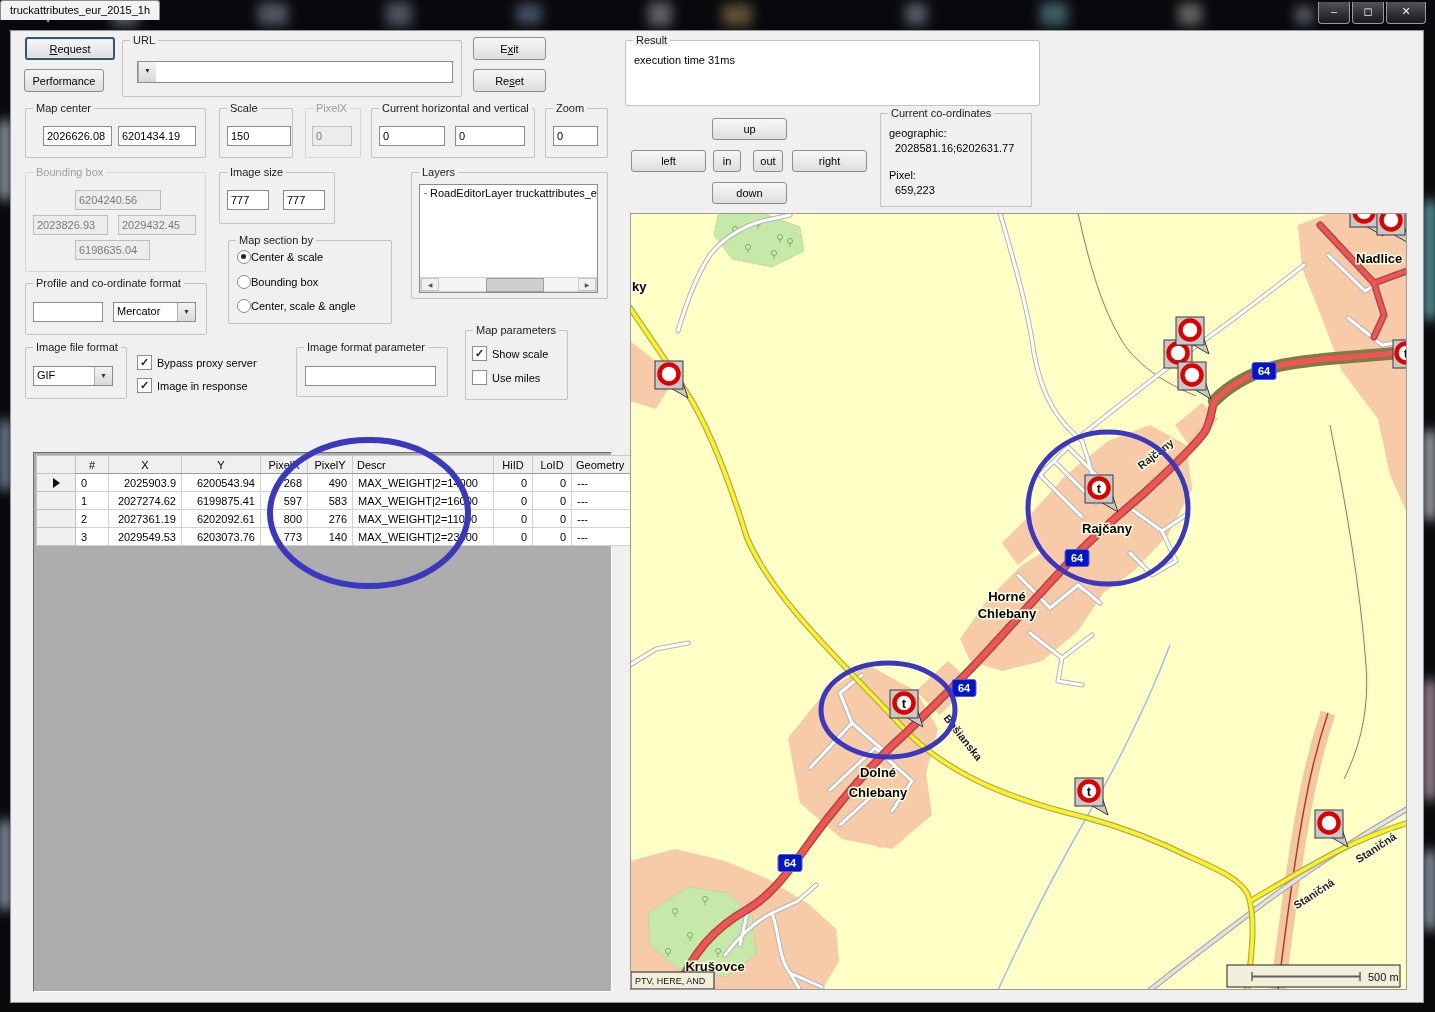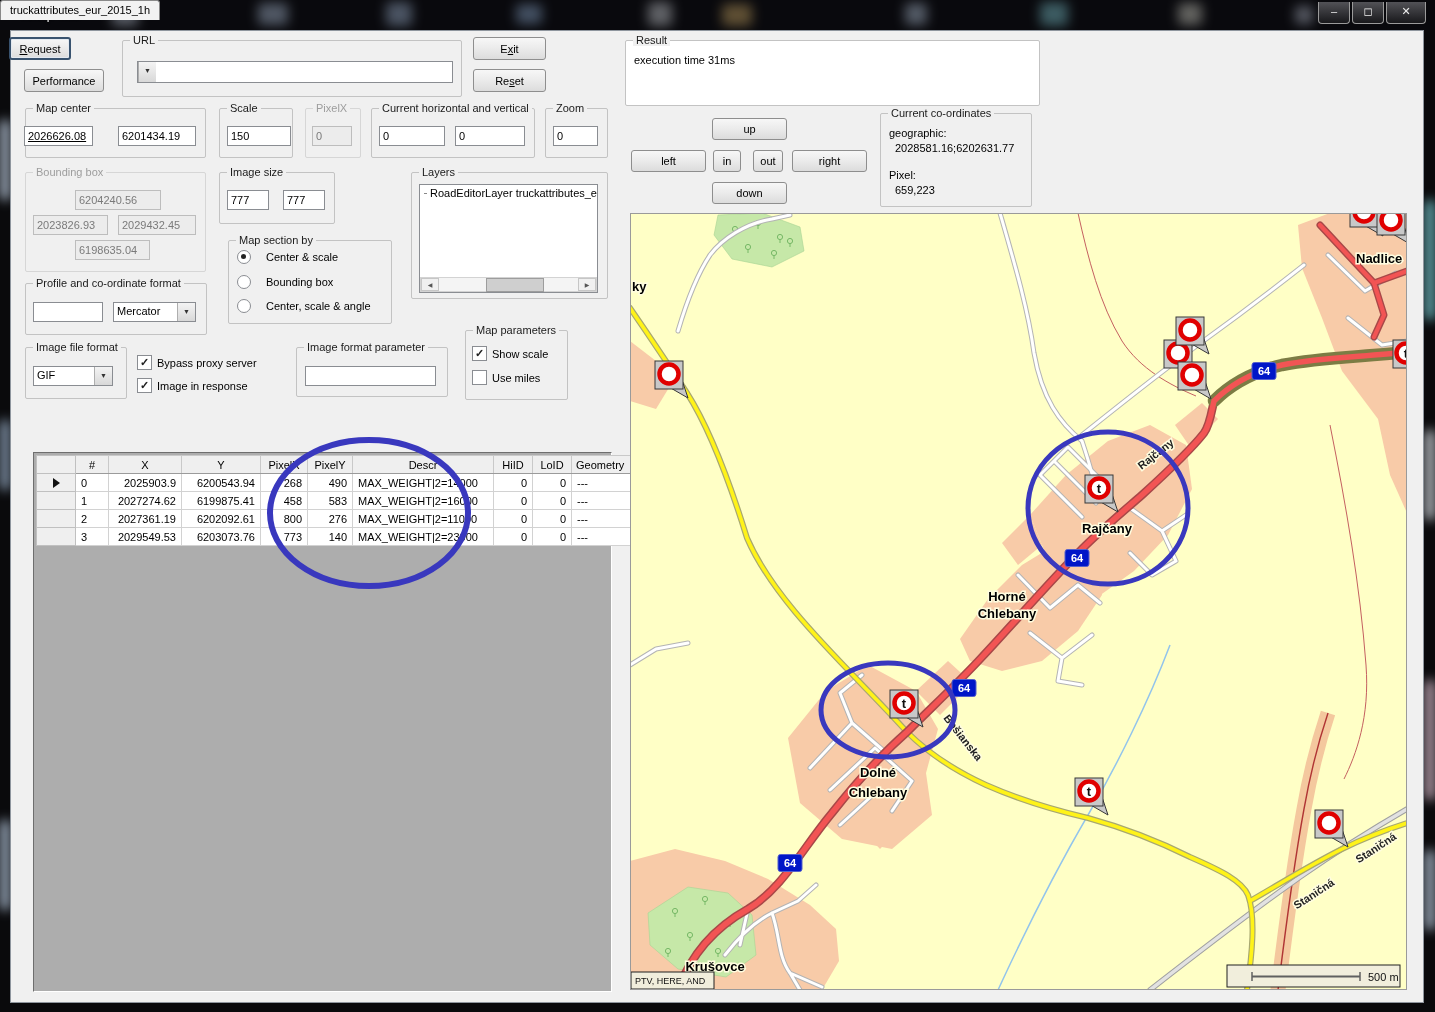--- a/index.html
+++ b/index.html
@@ -24,21 +24,21 @@
         font-family:"Liberation Sans",sans-serif;box-sizing:border-box}
   input.tbox{outline:none}
   .tbox.disabled{background:#ececec;color:#7a7a7a;border-color:#bdbdbd}
   .combo{position:absolute;z-index:6;border:1px solid #8a8d92;background:#fff;display:flex;box-sizing:border-box}
   .combo .val{flex:1;padding:2px 3px;font-size:11px;white-space:nowrap;overflow:hidden}
   .combo .drop{width:17px;background:linear-gradient(#f4f4f4,#d8d8d8);border-left:1px solid #aeaeae;
                text-align:center;font-size:7px;line-height:18px;color:#333;cursor:pointer}
   .check{position:absolute;z-index:6;display:flex;align-items:center;gap:5px;font-size:11px;cursor:pointer}
   .check .box{width:13px;height:13px;background:#fff;border:1px solid #8a8d92;font-size:11px;line-height:12px;
               text-align:center;font-weight:bold;color:#222}
-  .radio{position:absolute;z-index:6;display:flex;align-items:center;gap:15px;font-size:11px;cursor:pointer}
+  .radio{position:absolute;z-index:6;display:flex;align-items:center;gap:0;font-size:11px;cursor:pointer}
   .radio .dot{width:12px;height:12px;border-radius:50%;background:#fff;border:1px solid #8a8d92;position:relative}
   .radio.sel .dot:after{content:"";position:absolute;left:3px;top:3px;width:5px;height:5px;border-radius:50%;background:#222}
   .stext{position:absolute;z-index:6;font-size:11px;white-space:nowrap}
   .tab{position:absolute;z-index:7;background:#f2f2f2;border:1px solid #898989;border-bottom:none;
        border-radius:3px 3px 0 0;padding:3px 9px 4px;font-size:11px;cursor:pointer}
   .gridpanel{position:absolute;z-index:5;background:#adadad;border-top:1px solid #6e6e6e;border-left:1px solid #6e6e6e;
              border-right:1px solid #fff;border-bottom:1px solid #fff}
   table.grid{position:absolute;z-index:6;border-collapse:collapse;font-size:11px;background:#fff}
   table.grid th{background:#efefef;font-weight:normal;border:1px solid #c9c9c9;border-bottom:1px solid #9b9b9b;
                 height:17px;padding:0 4px;white-space:nowrap}
@@ -83,21 +83,21 @@
 <div class="blob" style="left:1425px;top:850px;width:10px;height:80px;background:#c8d8ec"></div>
 
 <div class="titlebar"></div>
 <div class="win-title">XMap-Test</div>
 <div class="winbtn" style="left:1318px;width:30px">–</div>
 <div class="winbtn" style="left:1352px;width:30px">◻</div>
 <div class="winbtn" style="left:1386px;width:38px">✕</div>
 
 <div class="client"></div>
 
-<button class="btn default" style="left:9px;top:37px;width:62px;height:23px">
+<button class="btn default" style="left:25px;top:37px;width:90px;height:23px">
   <span></span><span class="mn">R</span><span>equest</span>
 </button>
 <button class="btn" style="left:24px;top:69px;width:80px;height:23px">
   <span>Performance</span>
 </button>
 
 <div class="group" style="left:122px;top:40px;width:338px;height:55px">
   <span class="glabel">URL</span>
 </div>
 <div class="combo" style="left:137px;top:61px;width:316px;height:22px">
@@ -127,21 +127,21 @@
   <span class="glabel">Current co-ordinates</span>
   <div class="stext" style="left:8px;top:13px">geographic:</div>
   <div class="stext" style="left:14px;top:28px">2028581.16;6202631.77</div>
   <div class="stext" style="left:8px;top:55px">Pixel:</div>
   <div class="stext" style="left:14px;top:70px">659,223</div>
 </div>
 
 <div class="group" style="left:25px;top:108px;width:179px;height:48px">
   <span class="glabel">Map center</span>
 </div>
-<input class="tbox" style="left: 24px; top: 126px; width: 69px; height: 20px; text-decoration: underline;" value="2026626.08">
+<input class="tbox" style="left: 43px; top: 126px; width: 69px; height: 20px;" value="2026626.08">
 <input class="tbox" style="left: 118px; top: 126px; width: 78px; height: 20px;" value="6201434.19">
 
 <div class="group" style="left:219px;top:108px;width:72px;height:48px">
   <span class="glabel">Scale</span>
 </div>
 <input class="tbox" style="left: 227px; top: 126px; width: 64px; height: 20px;" value="150">
 
 <div class="group disabled" style="left:305px;top:108px;width:54px;height:48px">
   <span class="glabel">PixelX</span>
 </div>
@@ -252,21 +252,21 @@
 <div class="gridpanel" style="left:33px;top:452px;width:577px;height:538px"></div>
 <table class="grid" style="left:36px;top:455px">
   <tbody>
       <tr>
     <th class="sel"></th>
     <th style="width:24px">#</th>
     <th style="width:64px">X</th>
     <th style="width:70px">Y</th>
     <th style="width:38px">PixelX</th>
     <th style="width:36px">PixelY</th>
-    <th style="width:132px;text-align:center">Descr</th>
+    <th style="width:132px;text-align:left">Descr</th>
     <th style="width:30px">HiID</th>
     <th style="width:30px">LoID</th>
     <th style="width:52px;text-align:left">Geometry</th>
   </tr>
   <tr>
     <td class="sel">
           <div class="rowmark"></div>
         </td>
     <td class="lft">0</td>
     <td class="num">2025903.9</td>
@@ -276,21 +276,21 @@
     <td class="lft">MAX_WEIGHT|2=14000</td>
     <td class="num">0</td>
     <td class="num">0</td>
     <td class="lft">---</td>
   </tr>
   <tr>
     <td class="sel"></td>
     <td class="lft">1</td>
     <td class="num">2027274.62</td>
     <td class="num">6199875.41</td>
-    <td class="num">458</td>
+    <td class="num">597</td>
     <td class="num">583</td>
     <td class="lft">MAX_WEIGHT|2=16000</td>
     <td class="num">0</td>
     <td class="num">0</td>
     <td class="lft">---</td>
   </tr>
   <tr>
     <td class="sel"></td>
     <td class="lft">2</td>
     <td class="num">2027361.19</td>

